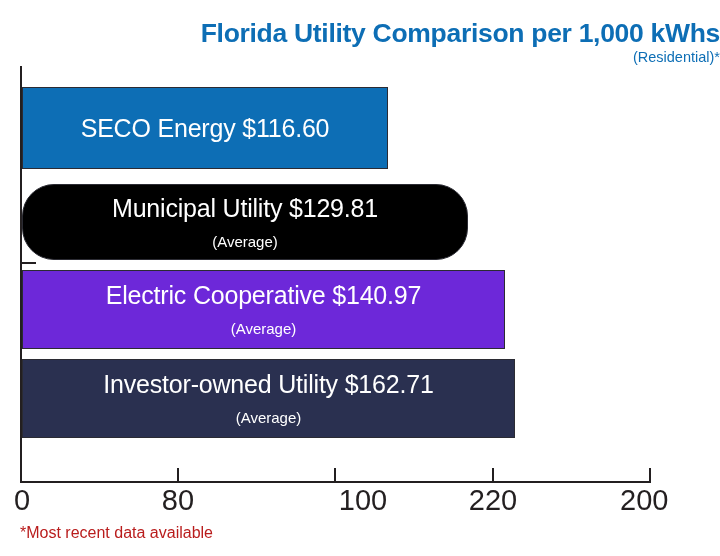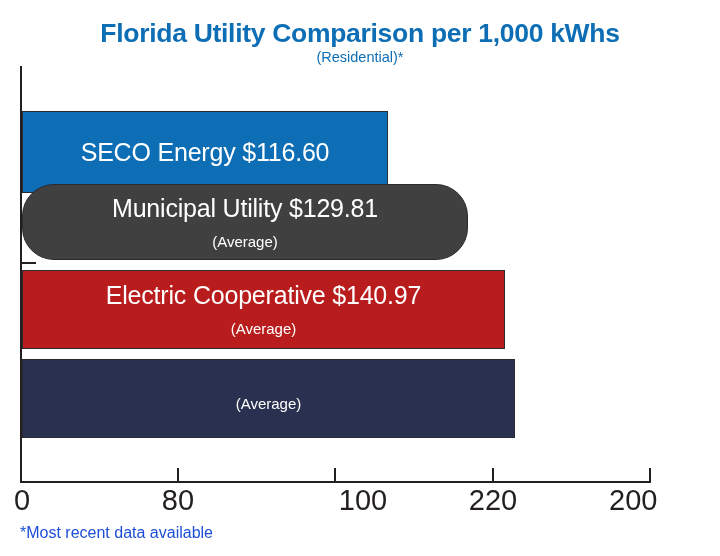--- a/index.html
+++ b/index.html
@@ -22,21 +22,21 @@
     width: 720px;
     height: 556px;
   }
 
   
   .title-block {
     position: absolute;
     left: 0;
     top: 20px;
     width: 720px;
-    text-align: center;
+    text-align: right;
   }
   .chart-title {
     font-size: 26.5px;
     font-weight: bold;
     color: #0d6eb5;
     letter-spacing: -0.3px;
     line-height: 1.05;
     white-space: nowrap;
   }
   .chart-subtitle {
@@ -86,20 +86,21 @@
     color: #231f20;
     transform: translateX(-50%);
     line-height: 1;
     letter-spacing: 0px;
   }
   .x-tick-label.first {
     transform: translateX(-6px);
   }
   .x-tick-label.last {
     transform: translateX(-95%);
+    margin-left: 11px;
   }
 
   
   .axis-nub {
     position: absolute;
     left: 22px;
     top: 262px;
     width: 14px;
     height: 2px;
     background: #231f20;
@@ -132,21 +133,21 @@
     font-weight: normal;
     margin-top: 12px;
   }
 
   
   .footnote {
     position: absolute;
     left: 20px;
     top: 524px;
     font-size: 16px;
-    color: #1d4ed8;
+    color: #b91c1c;
     white-space: nowrap;
   }
 </style>
 </head>
 <body>
 
 <div id="chart-root">
 
   <div class="title-block">
     <div class="chart-title">Florida Utility Comparison per 1,000 kWhs</div>
@@ -164,35 +165,36 @@
     <div class="x-tick" style="left:334px;"></div>
     <div class="x-tick" style="left:492px;"></div>
     <div class="x-tick" style="left:649px;"></div>
 
     <div class="x-tick-label first" style="left:20px;">0</div>
     <div class="x-tick-label" style="left:178px;">80</div>
     <div class="x-tick-label" style="left:335px;margin-left:28px;">100</div>
     <div class="x-tick-label" style="left:493px;">220</div>
     <div class="x-tick-label last" style="left:655px;">200</div>
 
-    <div class="bar" style="top:111px; height:82px; width:366px; background:#0d6eb5;">
+    <div class="bar" style="top:87px; height:82px; width:366px; background:#0d6eb5;">
       <div class="bar-label">SECO Energy $116.60</div>
     </div>
 
-    <div class="bar" style="top:184px; height:76px; width:446px; background:#404040;border-radius:32px;">
+    <div class="bar" style="top:184px; height:76px; width:446px; background:#000000;border-radius:32px;">
       <div class="bar-label">Municipal Utility $129.81</div>
       <div class="bar-sublabel">(Average)</div>
     </div>
 
-    <div class="bar" style="top:270px; height:79px; width:483px; background:#b91c1c;">
+    <div class="bar" style="top:270px; height:79px; width:483px; background:#6d28d9;">
       <div class="bar-label">Electric Cooperative $140.97</div>
       <div class="bar-sublabel">(Average)</div>
     </div>
 
     <div class="bar" style="top:359px; height:79px; width:493px; background:#2a3050;">
+      <div class="bar-label">Investor-owned Utility $162.71</div>
       <div class="bar-sublabel">(Average)</div>
     </div>
 
   </div>
 
   <div class="footnote">*Most recent data available</div>
 
 </div>
 
 </body></html>

